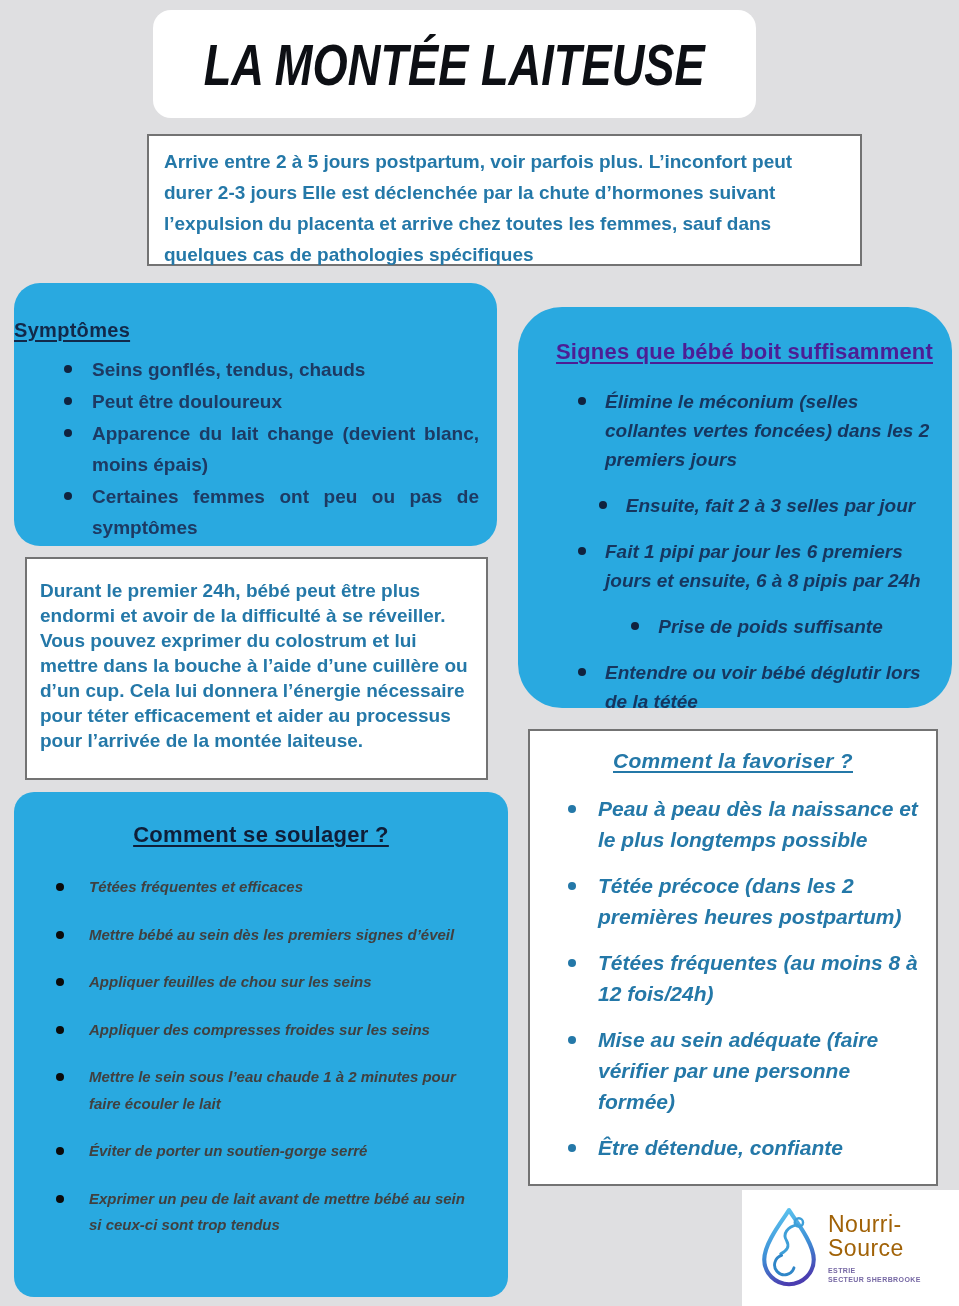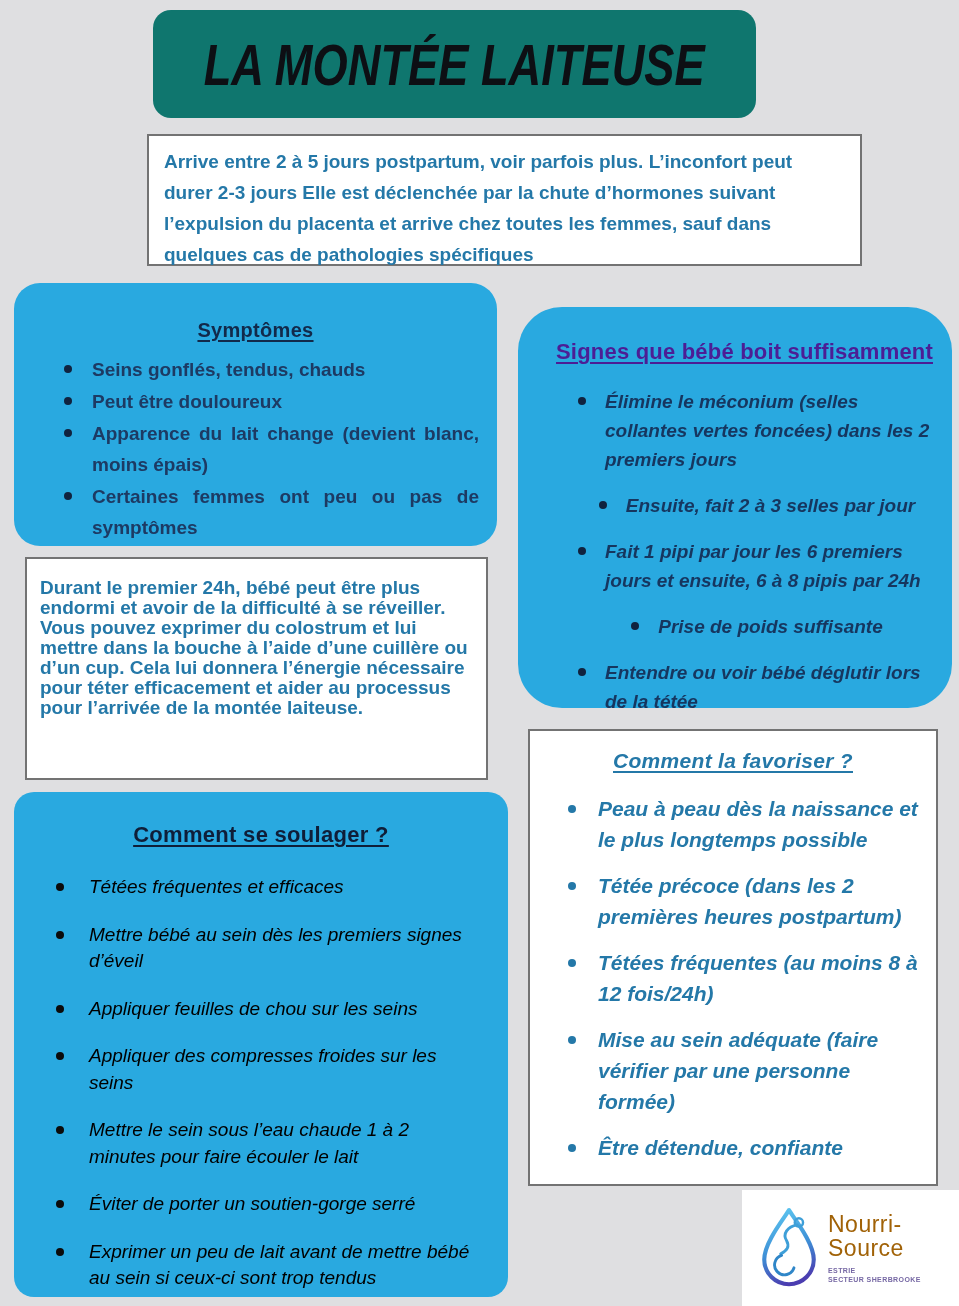--- a/index.html
+++ b/index.html
@@ -10,52 +10,52 @@
   .page{
     position:relative;
     width:959px;height:1306px;
     margin:0 auto;
     background:#dfdfe1;
     overflow:hidden;
   }
   
   .banner{
     position:absolute;left:153px;top:10px;width:603px;height:108px;
-    background:#0f766e;border-radius:18px;
+    background:#ffffff;border-radius:18px;
     display:flex;align-items:center;justify-content:center;
   }
   .banner .t{
     font-size:58px;font-weight:700;font-style:italic;
     color:#0d0f14;white-space:nowrap;
     transform:scaleX(0.78);transform-origin:center;
     letter-spacing:0px;
   }
   
   .wbox{
     position:absolute;background:#ffffff;border:2px solid #737373;
     box-sizing:border-box;
   }
   .intro{left:147px;top:134px;width:715px;height:132px;padding:10px 15px;}
   .intro p{margin:0;font-size:19px;line-height:31px;font-weight:700;color:#2478a8;}
   .first24{left:25px;top:557px;width:463px;height:223px;padding:19px 13px;}
-  .first24 p{margin:0;font-size:19px;line-height:20px;font-weight:700;color:#2478a8;}
+  .first24 p{margin:0;font-size:19px;line-height:25px;font-weight:700;color:#2478a8;}
   
   .bluebox{
     position:absolute;background:#29a9e0;box-sizing:border-box;
   }
   .symptoms{left:14px;top:283px;width:483px;height:263px;border-radius:26px;padding-top:36px;}
   .signs{left:518px;top:307px;width:434px;height:401px;border-radius:44px;padding-top:32px;}
   .relief{left:14px;top:792px;width:494px;height:505px;border-radius:20px;padding-top:30px;}
   
   .box-title{
     font-weight:700;text-decoration:underline;
     text-underline-offset:3px;text-decoration-thickness:2px;
   }
   .symptoms .box-title{
-    text-align:center;font-size:20px;color:#12294a;margin-bottom:12px;
+    font-size:20px;color:#12294a;margin-bottom:12px;
     letter-spacing:0.3px;
   }
   .signs .box-title{
     font-size:22px;color:#4c1d95;margin:0 0 22px 38px;letter-spacing:0.2px;
   }
   .relief .box-title{
     text-align:center;font-size:22px;color:#0f1e38;margin-bottom:26px;
     letter-spacing:0.3px;
   }
   .promote .box-title{
@@ -65,21 +65,21 @@
   
   .li{display:flex;align-items:flex-start;}
   .dot{flex:0 0 auto;width:8px;height:8px;border-radius:50%;margin-top:11px;}
   .symptoms .li{padding:0 18px 0 50px;margin-bottom:1px;}
   .symptoms .li .txt{font-size:19px;line-height:31px;font-weight:600;color:#1d3a63;text-align:justify;}
   .symptoms .dot{background:#10233f;margin-right:20px;}
   .signs .li{padding:0 16px 0 60px;margin-bottom:17px;justify-content:center;}
   .signs .li .txt{font-size:19px;line-height:29px;font-weight:600;font-style:italic;color:#16365f;}
   .signs .dot{background:#10233f;margin-right:19px;margin-top:10px;}
   .relief .li{padding:0 28px 0 42px;margin-bottom:21px;}
-  .relief .li .txt{font-size:19px;line-height:26.5px;font-weight:400;font-style:italic;color:#000000;}
+  .relief .li .txt{font-size:15px;line-height:26.5px;font-weight:700;font-style:italic;color:#404040;}
   .relief .dot{background:#0b0b0b;margin-right:25px;margin-top:9px;}
   .promote{left:528px;top:729px;width:410px;height:457px;padding:2px 0;}
   .promote .li{padding:0 8px 0 38px;margin-bottom:15px;}
   .promote .li .txt{font-size:21px;line-height:31px;font-weight:600;font-style:italic;color:#2478a8;}
   .promote .dot{background:#2478a8;margin-right:22px;margin-top:12px;}
   
   .logo-panel{
     position:absolute;left:742px;top:1190px;width:217px;height:116px;
     background:#ffffff;display:flex;align-items:center;
   }

